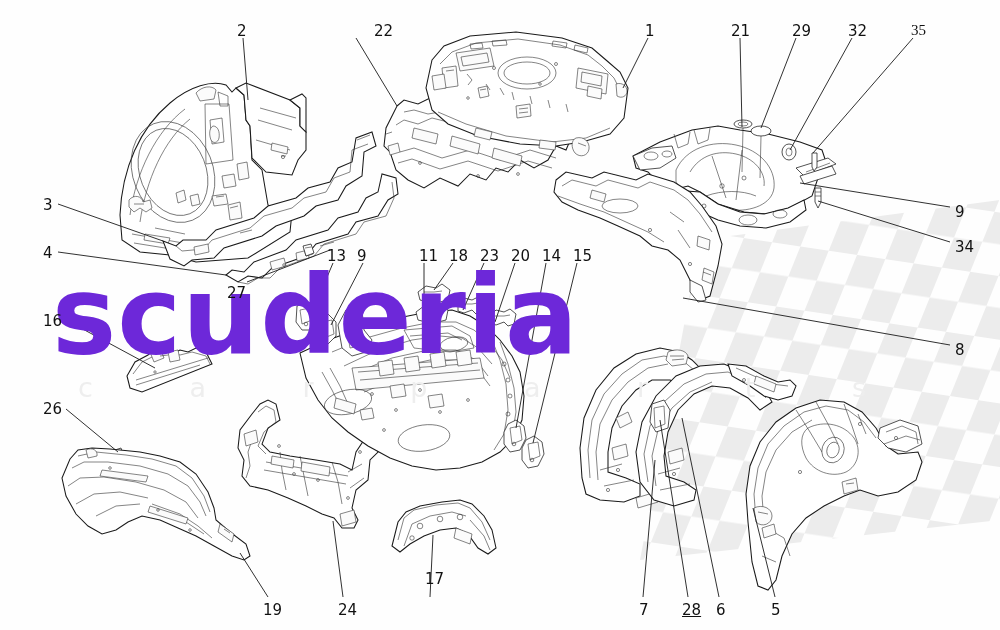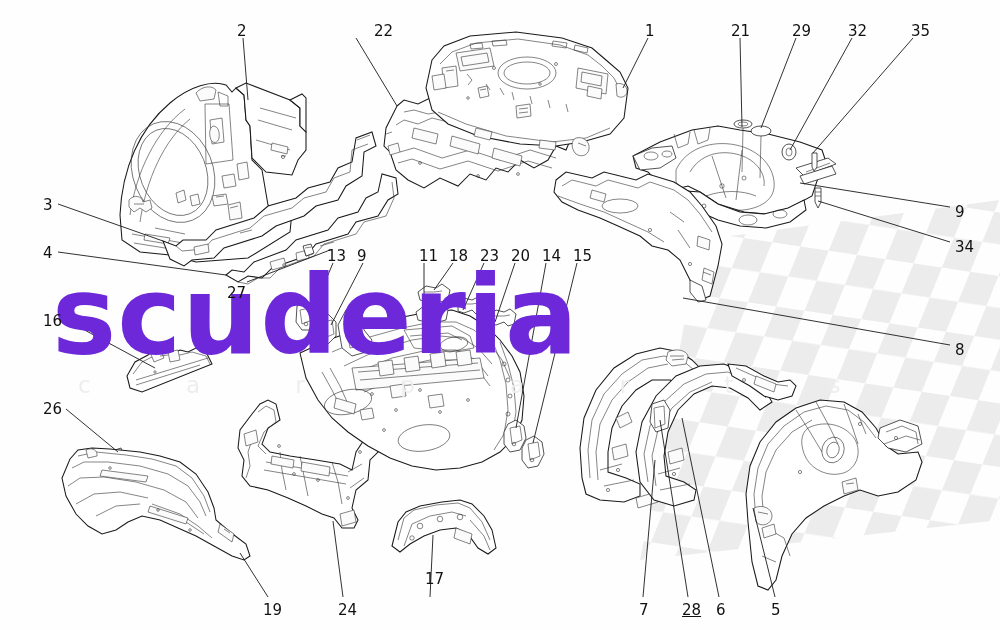--- a/index.html
+++ b/index.html
@@ -22,21 +22,21 @@
     color:#6d28d9;
     user-select:none;
     line-height:1;
     white-space:nowrap;
     z-index:1;
   }
   .wm-carparts{
     position:absolute;
     left:78px; top:372px;
     font-family:"DejaVu Sans",sans-serif;
-    font-size:23px;
+    font-size:27px;
     letter-spacing:44px;
     color:#eeeeee;
     user-select:none;
     white-space:nowrap;
     z-index:1;
   }
   .callout{
     position:absolute;
     font-family:"DejaVu Sans",sans-serif;
     font-size:15px;
@@ -598,21 +598,21 @@
 
   </svg>
 
   <div id="callout-layer">
       <div class="callout" style="left: 237px; top: 22px;">2</div>
       <div class="callout" style="left: 346px; top: 22px; margin-left: 28px;">22</div>
       <div class="callout" style="left: 645px; top: 22px;">1</div>
       <div class="callout" style="left: 731px; top: 22px;">21</div>
       <div class="callout" style="left: 792px; top: 22px;">29</div>
       <div class="callout" style="left: 848px; top: 22px;">32</div>
-      <div class="callout" style="left: 911px; top: 22px;">35</div>
+      <div class="callout" style="left: 911px; top: 22px; font-family: Liberation Serif, serif;">35</div>
       <div class="callout" style="left: 43px; top: 196px;">3</div>
       <div class="callout" style="left: 43px; top: 244px;">4</div>
       <div class="callout" style="left: 955px; top: 203px;">9</div>
       <div class="callout" style="left: 955px; top: 238px;">34</div>
       <div class="callout" style="left: 227px; top: 284px; text-align: center;">27</div>
       <div class="callout" style="left: 327px; top: 247px;">13</div>
       <div class="callout" style="left: 357px; top: 247px;">9</div>
       <div class="callout" style="left: 419px; top: 247px;">11</div>
       <div class="callout" style="left: 449px; top: 247px;">18</div>
       <div class="callout" style="left: 480px; top: 247px;">23</div>

